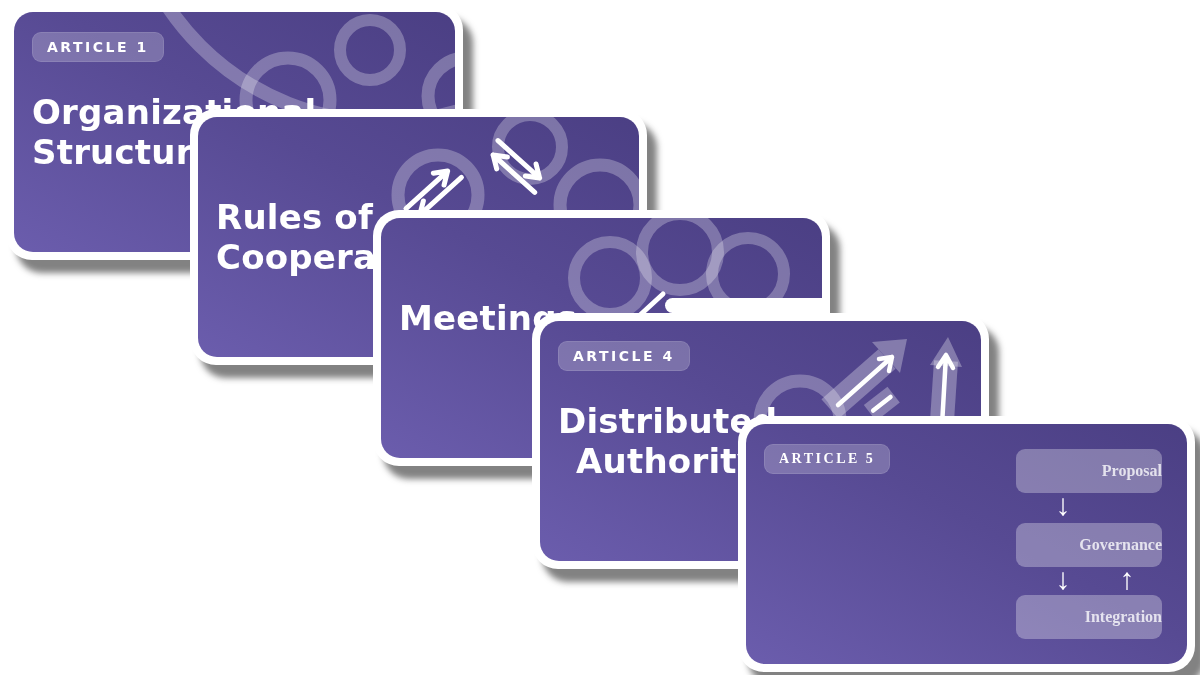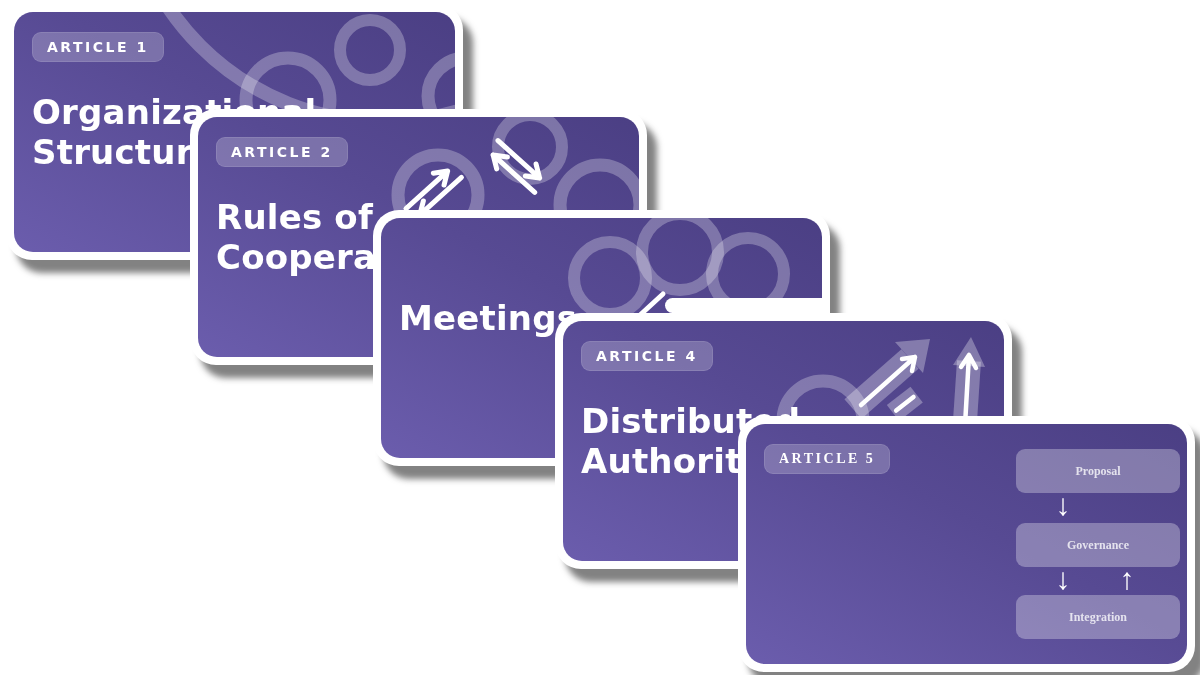--- a/index.html
+++ b/index.html
@@ -14,21 +14,21 @@
     box-shadow:10px 13px 6px rgba(28,28,28,0.55);
   }
   .card-inner{
     position:absolute;left:8px;top:8px;width:441px;height:240px;
     border-radius:19px;overflow:hidden;
     background:linear-gradient(to top right,#6b5dad 0%,#574a93 55%,#4b3f84 100%);
   }
   .card1{left:6px;top:4px;}
   .card2{left:190px;top:109px;}
   .card3{left:373px;top:210px;}
-  .card4{left:555px;top:313px;}
+  .card4{left:532px;top:313px;text-align:center;}
   .card5{left:738px;top:416px;font-family:Liberation Serif, serif;}
   .badge{
     position:absolute;left:18px;top:20px;
     padding:6px 14px;border-radius:9px;
     background:rgba(255,255,255,0.22);
     border:1px solid rgba(255,255,255,0.10);
     color:#ffffff;font-size:14px;font-weight:700;letter-spacing:2.5px;white-space:nowrap;
   }
   .title{
     position:absolute;left:18px;top:80px;
@@ -37,24 +37,24 @@
   }
   .title span{display:block;}
   .deco{position:absolute;left:0;top:0;width:441px;height:240px;}
   .ring{fill:none;stroke:rgba(255,255,255,0.27);}
   .warrow{stroke:#ffffff;stroke-width:5;stroke-linecap:round;stroke-linejoin:round;fill:none;}
   .chunk{stroke:rgba(255,255,255,0.30);fill:none;}
   .chunkfill{fill:rgba(255,255,255,0.30);}
   .thinw{stroke:#ffffff;stroke-width:4.5;stroke-linecap:round;stroke-linejoin:round;fill:none;}
   .tablebar{fill:#ffffff;}
   .flow-box{
-    position:absolute;width:164px;height:44px;border-radius:9px;
+    position:absolute;width:146px;height:44px;border-radius:9px;
     background:rgba(255,255,255,0.30);
     color:rgba(255,255,255,0.78);
-    font-size:12px;font-weight:700;text-align:center;line-height:44px;
+    font-size:16px;font-weight:700;text-align:right;line-height:44px;
   }
   .flow-arrow{
     position:absolute;width:34px;text-align:center;
     color:#ffffff;font-size:30px;line-height:1;font-weight:400;
   }
 </style>
 </head>
 <body>
 
 <div class="stage">
@@ -83,21 +83,20 @@
         <circle class="ring" cx="402" cy="88" r="40" stroke-width="13"></circle>
         <g class="warrow" transform="translate(212,96) rotate(-42)">
           <path d="M0,-6 L56,-6 M56,-6 L44,-14 M56,-6 L44,2"></path>
           <path d="M6,8 L62,8 M6,8 L18,0 M6,8 L18,16"></path>
         </g>
         <g class="warrow" transform="translate(296,28) rotate(42)">
           <path d="M0,-6 L56,-6 M56,-6 L44,-14 M56,-6 L44,2"></path>
           <path d="M6,8 L62,8 M6,8 L18,0 M6,8 L18,16"></path>
         </g>
       </svg>
-      <div class="badge"><span>ARTICLE 2</span></div>
       <div class="title">
         <span>Rules of</span>
         <span>Cooperation</span>
       </div>
     </div>
   </div>
 
   <div class="card card3">
     <div class="card-inner">
       <svg class="deco" viewBox="0 0 441 240">

